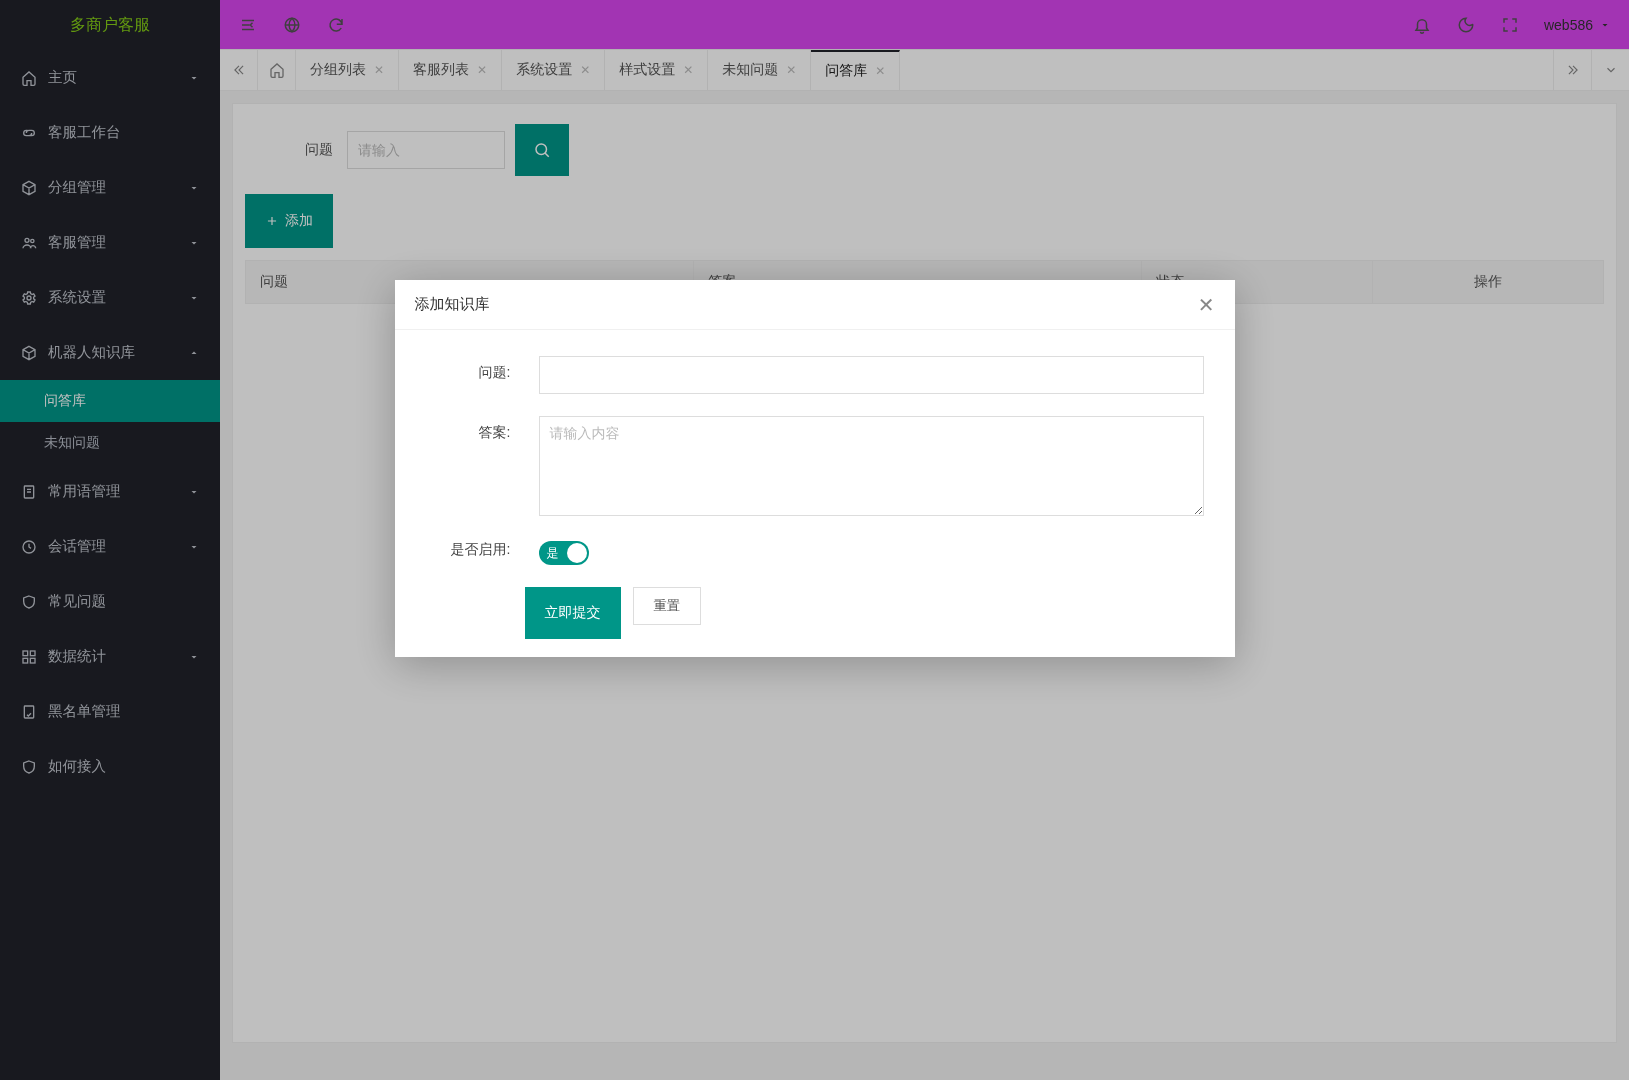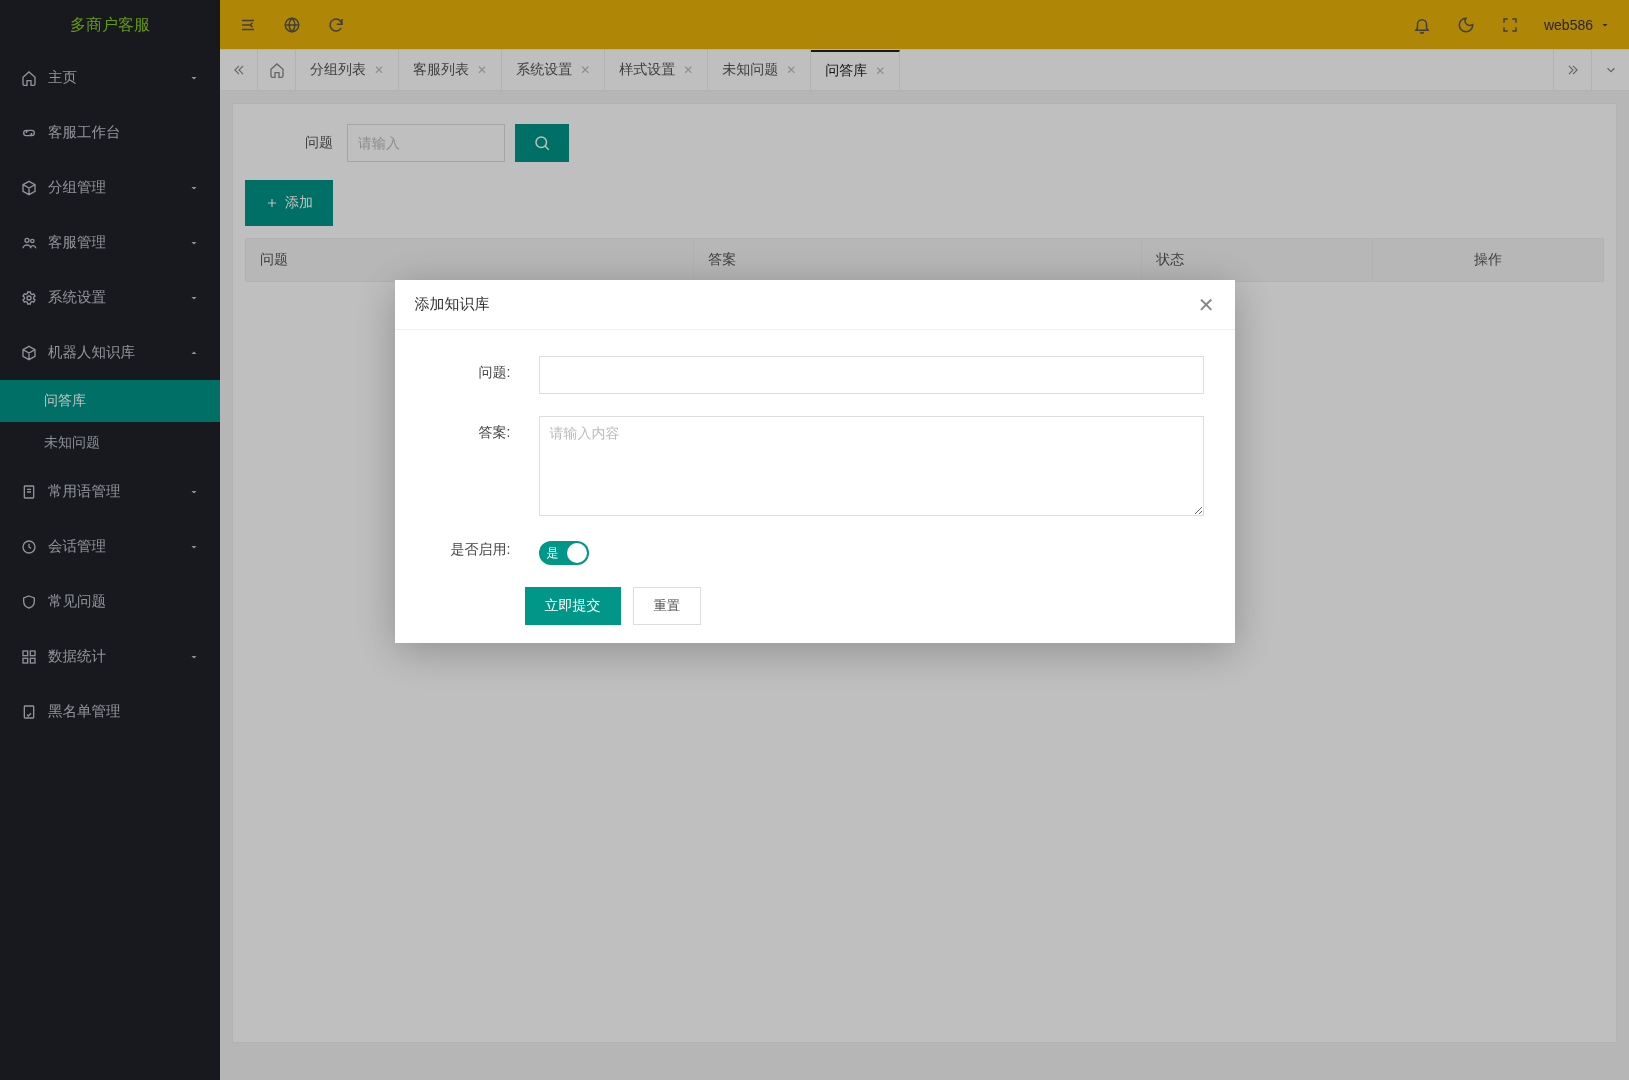--- a/index.html
+++ b/index.html
@@ -13,21 +13,21 @@
   .nav-item .nav-icon { width: 18px; height: 18px; margin-right: 10px; display: inline-flex; align-items: center; justify-content: center; }
   .nav-item .nav-label { flex: 1; font-size: 14.5px; }
   .nav-item .chev { display: inline-flex; }
   .nav-sub { padding-left: 44px; height: 42px; display: flex; align-items: center; cursor: pointer; color: #b8bdc7; font-size: 14px; }
   .nav-sub.active { background: #009688; color: #fff; }
 
   
   .main { flex: 1; display: flex; flex-direction: column; background: #f3f3f3; min-width: 0; }
 
   
-  .topbar { height: 50px; background: #eab308; display: flex; align-items: center; padding: 0 18px; gap: 24px; border-bottom: 1px solid #eee; }
+  .topbar { height: 50px; background: #d946ef; display: flex; align-items: center; padding: 0 18px; gap: 24px; border-bottom: 1px solid #eee; }
   .topbar .icon-btn { width: 20px; height: 20px; cursor: pointer; display: inline-flex; align-items: center; justify-content: center; color: #555; }
   .topbar .spacer { flex: 1; }
   .topbar .user { display: flex; align-items: center; gap: 6px; cursor: pointer; color: #333; }
   .topbar .user svg.caret { width: 12px; height: 12px; }
 
   
   .tabsbar { height: 41px; background: #fff; border-bottom: 1px solid #eee; display: flex; align-items: stretch; }
   .tabsbar .tb-btn { width: 38px; display: flex; align-items: center; justify-content: center; border-right: 1px solid #eee; cursor: pointer; color: #888; }
   .tabsbar .tb-btn.right { border-right: none; border-left: 1px solid #eee; }
   .tabsbar .tabs { flex: 1; display: flex; align-items: stretch; overflow: hidden; }
@@ -35,24 +35,24 @@
   .tab.active { border-top: 2px solid #20222A; padding-top: 0; color: #222; }
   .tab .close { font-size: 12px; color: #bbb; }
 
   
   .content { flex: 1; padding: 12px; position: relative; overflow: auto; }
   .card { background: #fff; border: 1px solid #eee; padding: 12px 12px 24px; min-height: 940px; }
   .searchrow { display: flex; align-items: center; gap: 10px; padding: 8px 0 18px 60px; }
   .searchrow .lbl { color: #555; margin-right: 4px; }
   .searchrow input { height: 38px; width: 158px; border: 1px solid #ddd; padding: 0 10px; font-size: 14px; outline: none; }
   .searchrow input::placeholder { color: #bbb; }
-  .primary-btn { background: #009688; color: #fff; border: none; height: 38px; padding: 0 20px; cursor: pointer; display: inline-flex; align-items: center; justify-content: center; font-size: 14px; }
+  .primary-btn { background: #009688; color: #fff; border: none; height: 52px; padding: 0 20px; cursor: pointer; display: inline-flex; align-items: center; justify-content: center; font-size: 14px; }
   .primary-btn.icon-only { padding: 0 18px; }
   .addrow { margin-bottom: 12px; }
-  .addrow .primary-btn { height: 46px; gap: 6px; }
+  .addrow .primary-btn { height: 54px; gap: 6px; }
 
   table.tbl { width: 100%; border-collapse: collapse; }
   table.tbl th { background: #f4f4f4; text-align: left; font-weight: 500; padding: 12px 14px; border: 1px solid #eee; color: #555; }
   table.tbl th.center { text-align: center; }
 
   
   .mask { position: fixed; inset: 0; background: rgba(0,0,0,0.25); z-index: 50; }
   .modal { position: fixed; left: 50%; top: 280px; transform: translateX(-50%); width: 840px; background: #fff; z-index: 60; box-shadow: 0 8px 40px rgba(0,0,0,0.25); }
   .modal-hd { height: 50px; display: flex; align-items: center; padding: 0 20px; border-bottom: 1px solid #f0f0f0; }
   .modal-hd .title { flex: 1; font-size: 15px; color: #333; }
@@ -221,20 +221,28 @@
   <div class="nav-item">
     <span class="nav-icon">
       <svg width="16" height="16" viewBox="0 0 24 24" fill="none" stroke="currentColor" stroke-width="2">
           <rect x="5" y="3" width="14" height="18" rx="1"></rect>
           <path d="M9 16l2 2 4-4"></path>
         </svg>
     </span>
     <span class="nav-label">黑名单管理</span>
   </div>
 
+  <div class="nav-item">
+    <span class="nav-icon">
+      <svg width="16" height="16" viewBox="0 0 24 24" fill="none" stroke="currentColor" stroke-width="2">
+          <path d="M12 3l8 3v5c0 5-3.5 9-8 10-4.5-1-8-5-8-10V6l8-3z"></path>
+        </svg>
+    </span>
+    <span class="nav-label">如何接入</span>
+  </div>
 </aside>
 
 <div class="main">
 
   <div class="topbar">
     <span class="icon-btn">
       <svg width="18" height="18" viewBox="0 0 24 24" fill="none" stroke="currentColor" stroke-width="2">
           <path d="M4 6h16M4 12h10M4 18h16M18 9l-3 3 3 3"></path>
         </svg>
     </span>

